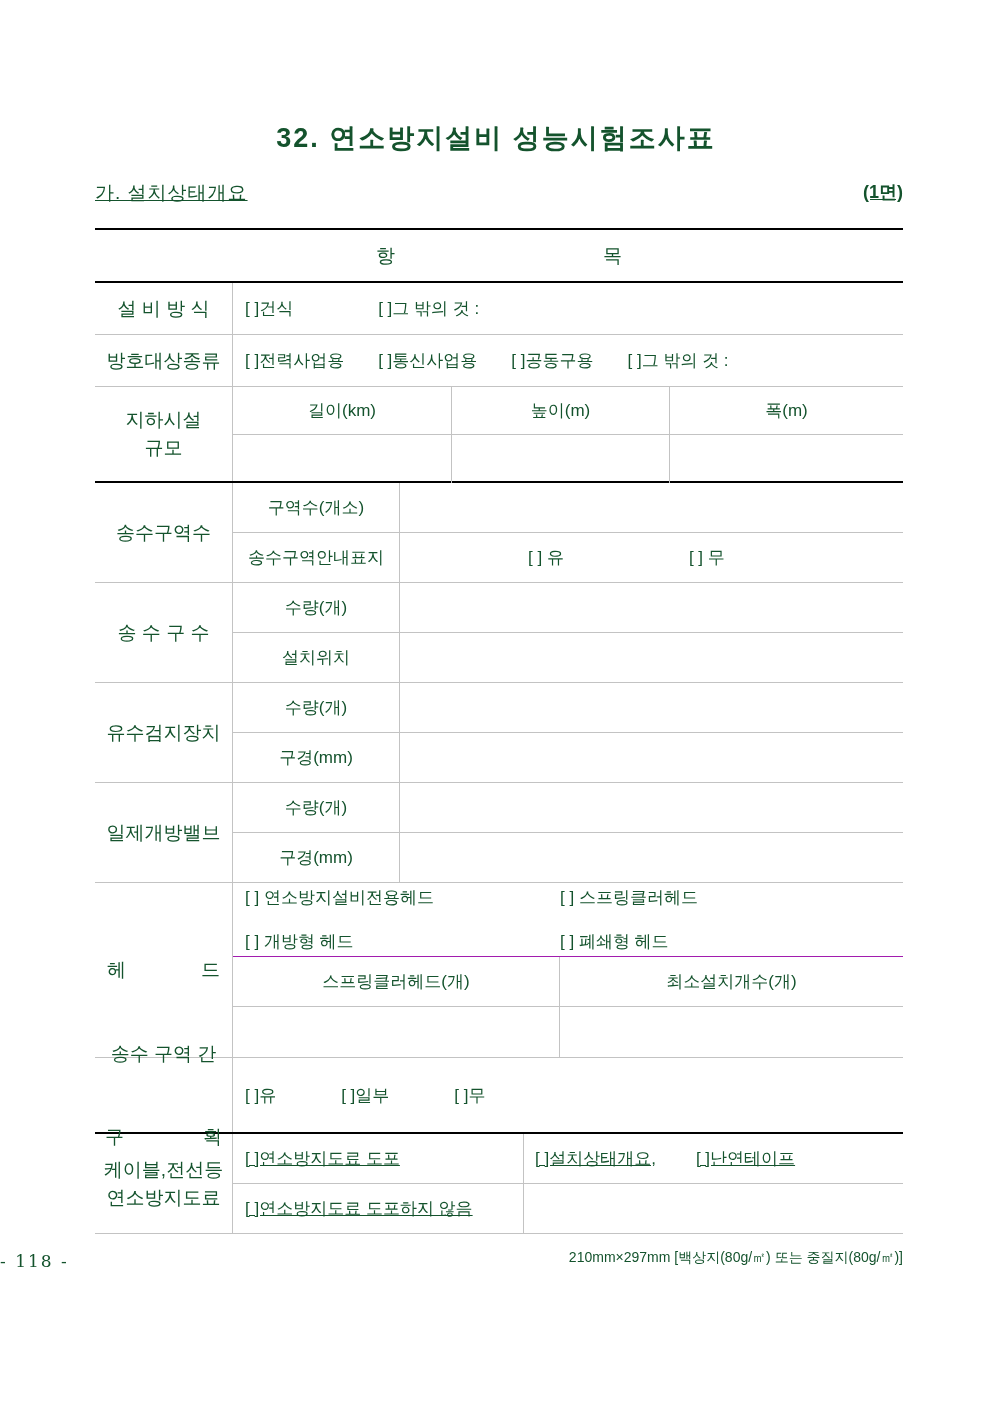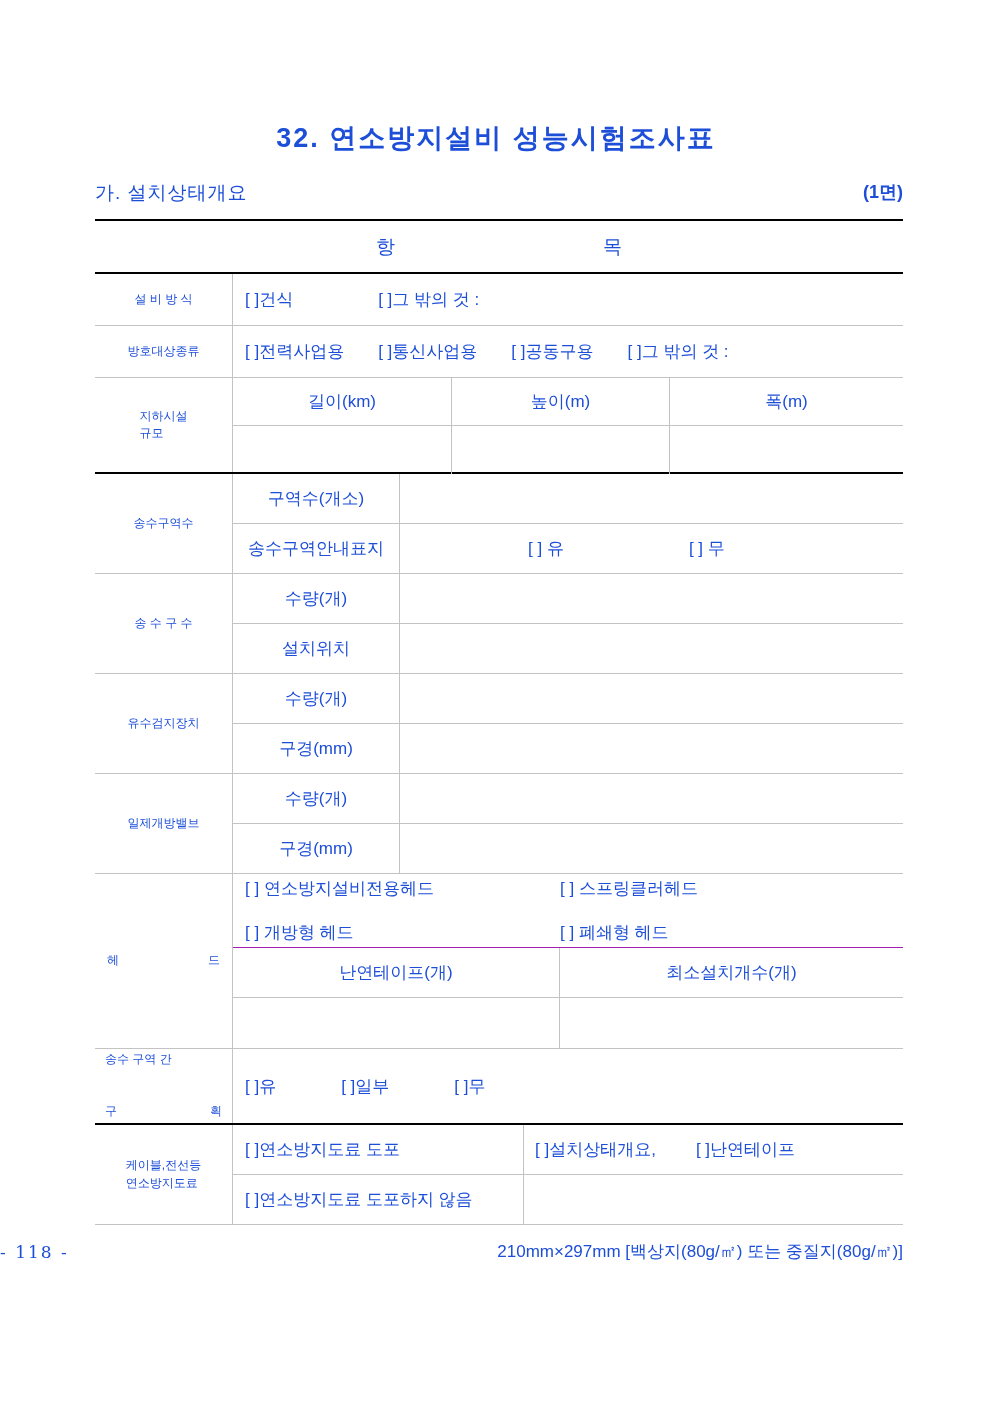--- a/index.html
+++ b/index.html
@@ -1,44 +1,45 @@
 <!DOCTYPE html>
 <html><head>
 <meta charset="utf-8">
 <style>
   html,body{margin:0;padding:0;background:#fff;}
   .page{
-    width:992px;height:1403px;position:relative;background:#fff;color:#1d4ed8;
+    width:992px;height:1403px;position:relative;background:#fff;color:#14532d;
     font-family:"Liberation Sans","DejaVu Sans",sans-serif;overflow:hidden;
   }
   .form-title{
     margin:0;padding-top:120px;text-align:center;
     font-size:27px;font-weight:bold;letter-spacing:2px;
   }
   .section-row{
     display:flex;justify-content:space-between;align-items:center;
-    margin:24px 89px 13px 95px;
+    margin:24px 89px 22px 95px;
+    text-decoration:underline;
   }
   .section-heading{font-size:19px;letter-spacing:1px;}
   .page-marker{font-size:18px;font-weight:bold;padding-bottom:2px;}
 
   .tbl{margin-left:95px;width:808px;border-top:2px solid #000;font-size:17px;box-sizing:border-box;}
   .tbl *{box-sizing:border-box;}
 
   .hdr-row{
     height:53px;border-bottom:2px solid #000;
     display:flex;align-items:center;justify-content:center;gap:208px;
     font-size:19px;
   }
   .row{display:flex;border-bottom:1px solid #c3c3c3;}
   .row.thick{border-bottom:2px solid #000;}
   .label-cell{
     width:138px;flex:0 0 138px;border-right:1px solid #c3c3c3;
     display:flex;align-items:center;justify-content:center;
-    font-size:12px;text-align:left;white-space:pre-wrap;line-height:1.45;
+    font-size:19px;text-align:center;white-space:pre-wrap;line-height:1.45;
   }
   .label-inner{width:100%;padding:0 12px;}
   .justify{display:flex;justify-content:space-between;}
   .content{flex:1;display:flex;flex-direction:column;}
 
   .opt-line{display:flex;align-items:center;padding-left:12px;}
   .h52{height:52px;}
   .gap85{gap:85px;text-align:right;}
   .gap34{gap:34px;}
   .gap65{gap:65px;}
@@ -61,37 +62,37 @@
 
   
   .head-opts{height:74px;border-bottom:1px solid #a21caf;display:grid;grid-template-columns:327px 1fr;align-content:center;row-gap:21px;}
   .head-opts .cell-l{padding-left:12px;}
   .head-cols{height:50px;display:flex;border-bottom:1px solid #c3c3c3;}
   .head-cols.noline{border-bottom:none;}
   .head-col1{width:327px;flex:0 0 327px;border-right:1px solid #c3c3c3;display:flex;align-items:center;justify-content:center;}
   .head-col2{flex:1;display:flex;align-items:center;justify-content:center;}
 
   
-  .cable-row{height:50px;display:flex;}
+  .cable-row{height:50px;display:flex;text-decoration:underline;}
   .cable-row.bb{border-bottom:1px solid #c3c3c3;}
   .cable-c1{width:291px;flex:0 0 291px;border-right:1px solid #c3c3c3;display:flex;align-items:center;padding-left:12px;}
   .cable-c2{flex:1;display:flex;align-items:center;padding-left:11px;gap:40px;}
 
   .h96{height:96px;}
   .h100{height:100px;}
   .h175{height:175px;}
   .h76{height:76px;}
   .h109{height:109px;}
 
   .footer{position:relative;margin-top:13px;height:32px;}
   .page-number{
     position:absolute;left:0;right:0;text-align:left;top:4px;
     font-family:"DejaVu Serif","Liberation Serif",serif;font-size:17px;letter-spacing:2px;
   }
-  .paper-spec{position:absolute;right:89px;top:2px;font-size:17px;}
+  .paper-spec{position:absolute;right:89px;top:2px;font-size:14px;}
 </style>
 </head>
 <body>
 
 <div class="page">
 
   <h1 class="form-title">32. 연소방지설비 성능시험조사표</h1>
 
   <div class="section-row">
     <span class="section-heading">가. 설치상태개요</span>
@@ -209,21 +210,21 @@
         </div>
       </div>
       <div class="content">
         <div class="head-opts">
           <span class="cell-l">[ ] 연소방지설비전용헤드</span>
           <span>[ ] 스프링클러헤드</span>
           <span class="cell-l">[ ] 개방형 헤드</span>
           <span>[ ] 폐쇄형 헤드</span>
         </div>
         <div class="head-cols">
-          <div class="head-col1">난연테이프(개)</div>
+          <div class="head-col1">스프링클러헤드(개)</div>
           <div class="head-col2">최소설치개수(개)</div>
         </div>
         <div class="head-cols noline">
           <div class="head-col1"></div>
           <div class="head-col2"></div>
         </div>
       </div>
     </div>
 
     <div class="row thick h76">

